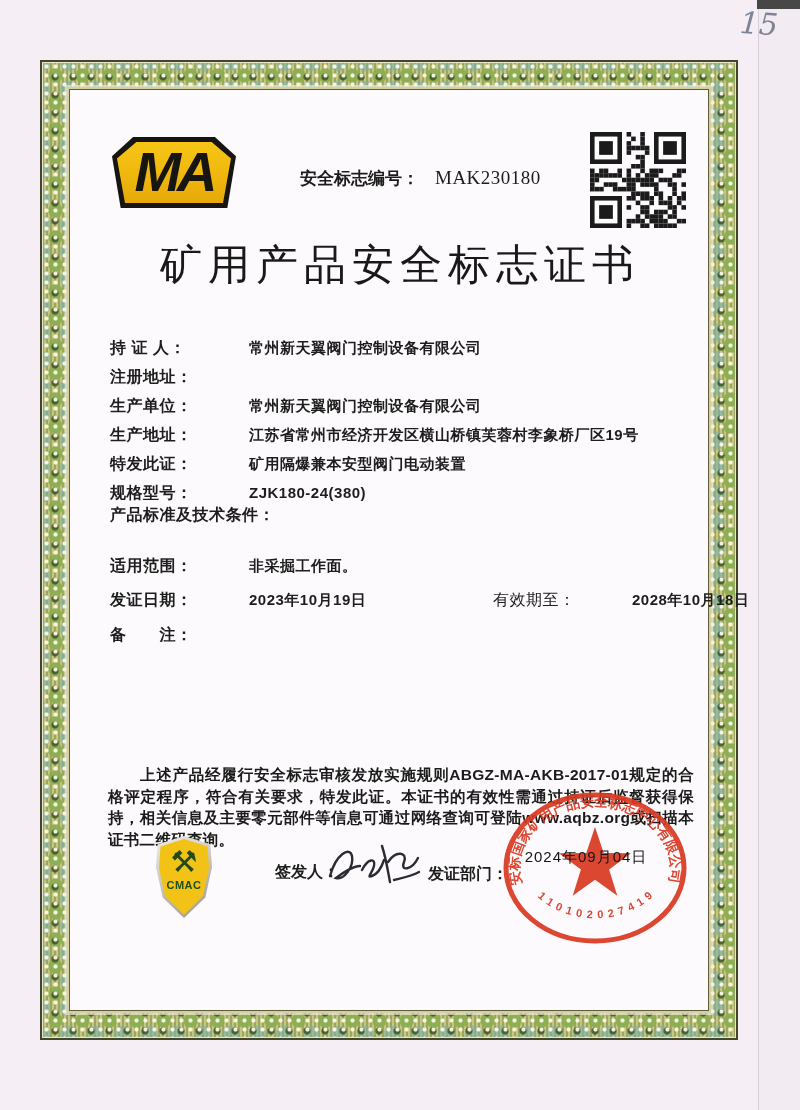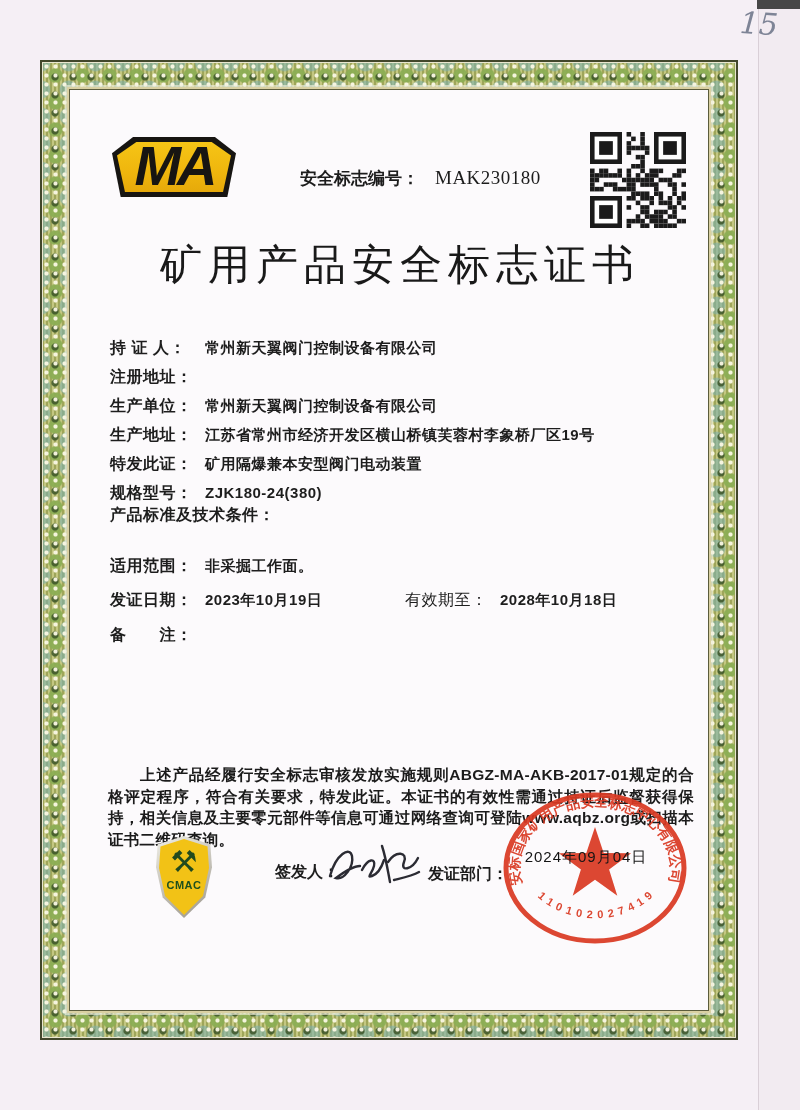--- a/index.html
+++ b/index.html
@@ -20,38 +20,38 @@
          radial-gradient(circle, rgba(140,174,84,.95) 6.5px, rgba(140,174,84,0) 8px),
          radial-gradient(circle, rgba(126,176,172,.6) 8px, rgba(126,176,172,0) 9.5px),
          repeating-linear-gradient(90deg, rgba(98,112,48,.28) 0 2px, rgba(232,233,190,.28) 2px 4px);
        background-size:9px 9px,18px 18px,27px 27px,27px 27px,100% 100%;
        background-position:0 0,4px 6px,0 0,13px 14px,0 0;
        border:2px solid #42472b;
        box-shadow:inset 0 0 0 1px #e9e6cf;}
   .frame-inner{position:absolute;inset:27px;background:#fcfafc;border:1px solid #5c5c3c;
        box-shadow:0 0 0 2px #d9d0a2, 0 0 0 4px rgba(240,238,220,.65);}
   
-  .ma-badge{position:absolute;left:112px;top:137px;width:124px;height:60px;
+  .ma-badge{position:absolute;left:112px;top:137px;width:124px;height:71px;
        clip-path:polygon(17% 0%,83% 0%,100% 27%,93% 100%,7% 100%,0% 27%);
        background:#171512;}
   .ma-badge-inner{position:absolute;inset:5px;
        clip-path:polygon(17% 0%,83% 0%,100% 27%,93% 100%,7% 100%,0% 27%);
        background:linear-gradient(180deg,#f6c516 0%,#efb60d 60%,#e6a90a 100%);
        display:flex;align-items:center;justify-content:center;}
   .ma-badge-inner span{font-weight:900;font-style:italic;font-size:56px;line-height:1;
        letter-spacing:-4px;color:#171512;transform:translateY(-1px);}
   
   .cert-no{position:absolute;left:300px;top:167px;display:flex;align-items:baseline;gap:16px;}
   .cert-no .lbl{font-weight:bold;font-size:17px;color:#1c1c1c;}
   .cert-no .val{font-family:"Liberation Serif",serif;font-size:19px;color:#1c1c1c;letter-spacing:.5px;}
   .qr{position:absolute;left:589px;top:132px;width:98px;height:96px;}
   .title{position:absolute;left:0;top:237px;width:800px;text-align:center;
        font-size:42px;font-weight:400;color:#191919;letter-spacing:6px;}
   
-  .row{position:absolute;left:110px;display:flex;align-items:flex-start;color:#1d1d1d;}
+  .row{position:absolute;left:110px;display:flex;align-items:flex-start;color:#1d1d1d;gap:44px;}
   .row .lbl{font-weight:bold;font-size:16px;width:95px;white-space:nowrap;flex:none;letter-spacing:.5px;}
   .row .val{font-weight:bold;font-size:15px;letter-spacing:.5px;padding-top:1px;}
   .row.std .val{white-space:nowrap;}
   .row.wide .lbl{width:195px;}
   .row.wide{align-items:center;}
   .row.wide .vals{display:flex;flex-direction:column;gap:4px;}
   .dates .lbl2{font-weight:normal;font-size:16px;white-space:nowrap;flex:none;letter-spacing:.5px;}
   .statement{position:absolute;left:108px;top:764px;width:586px;font-size:15.5px;font-weight:bold;
        line-height:21.5px;color:#1b1b1b;text-align:justify;text-indent:32px;letter-spacing:.3px;}
   

